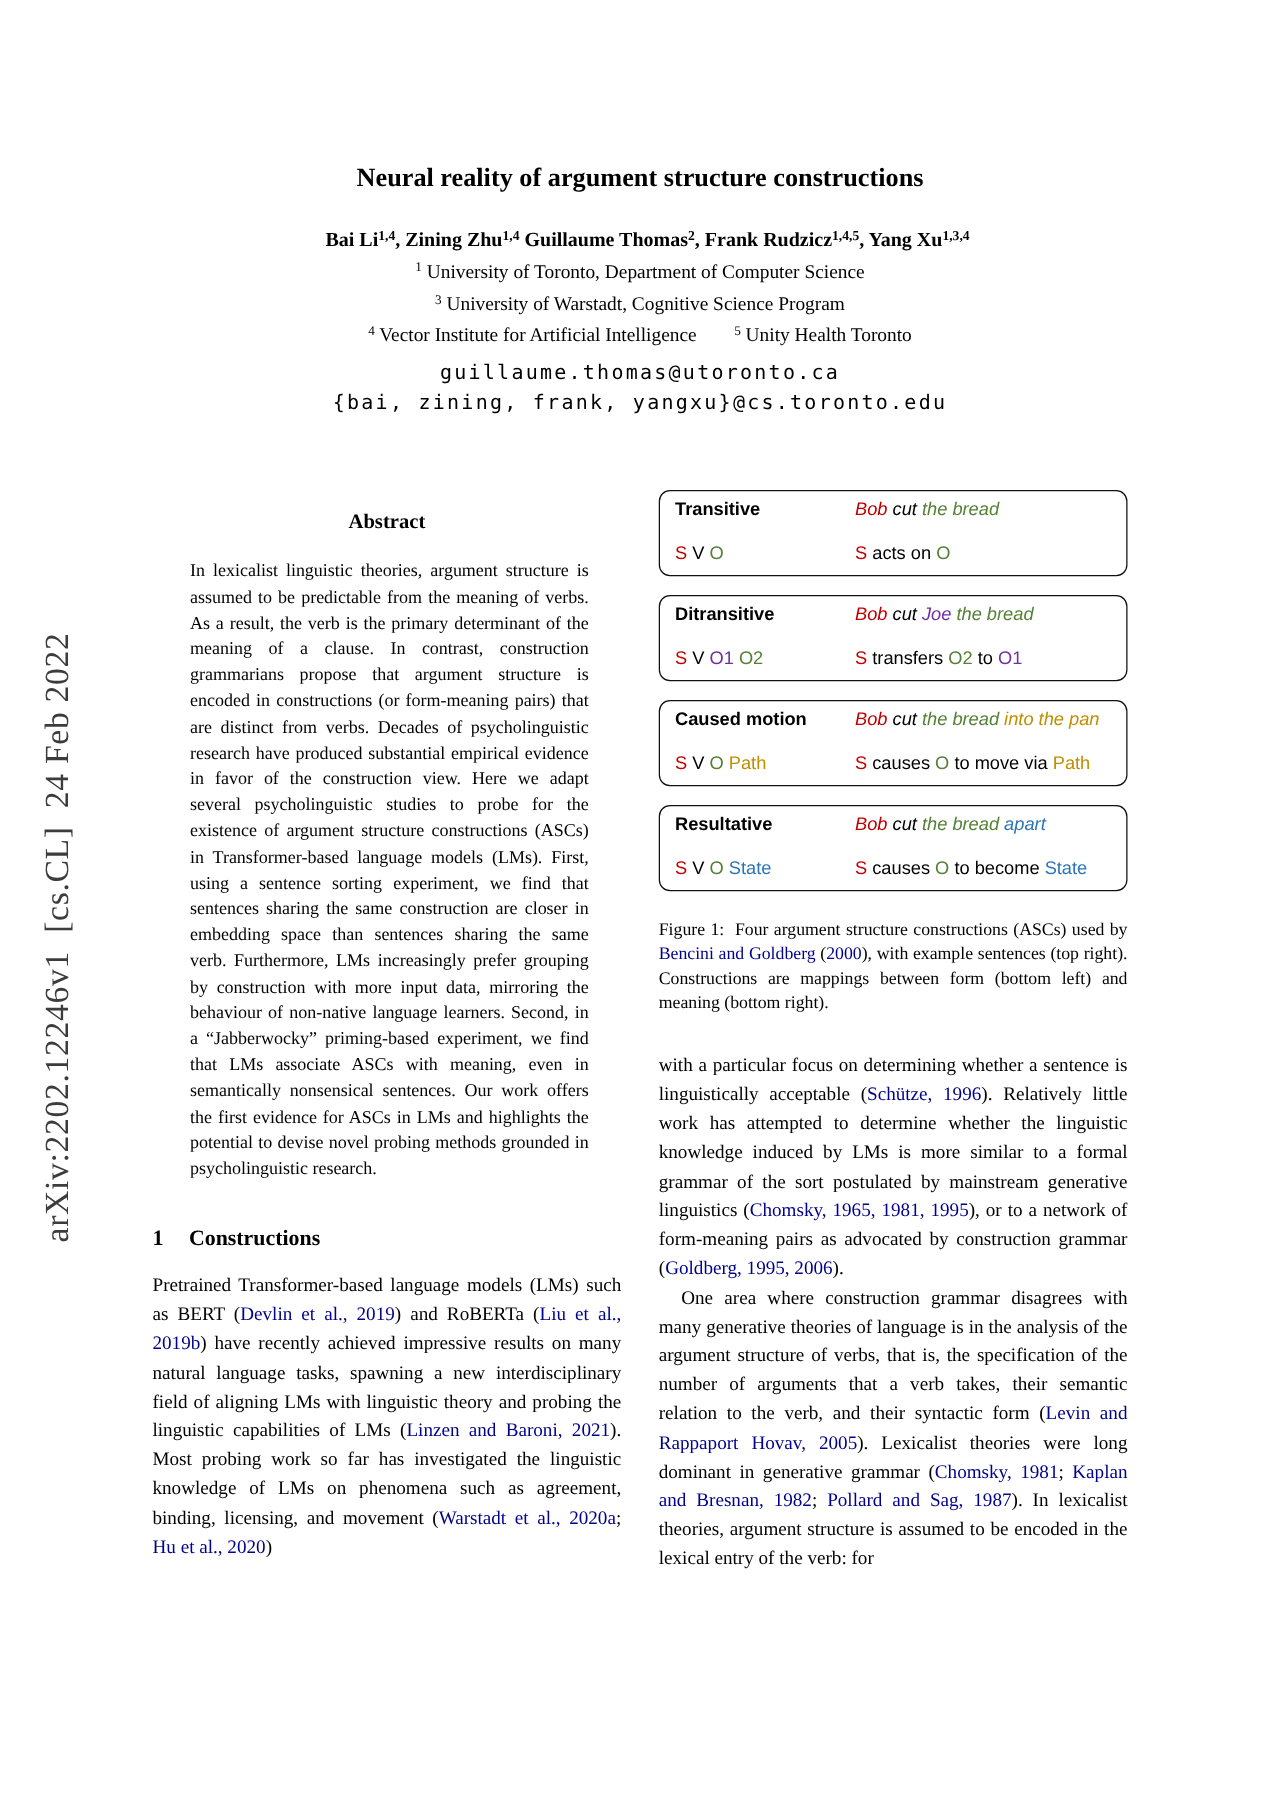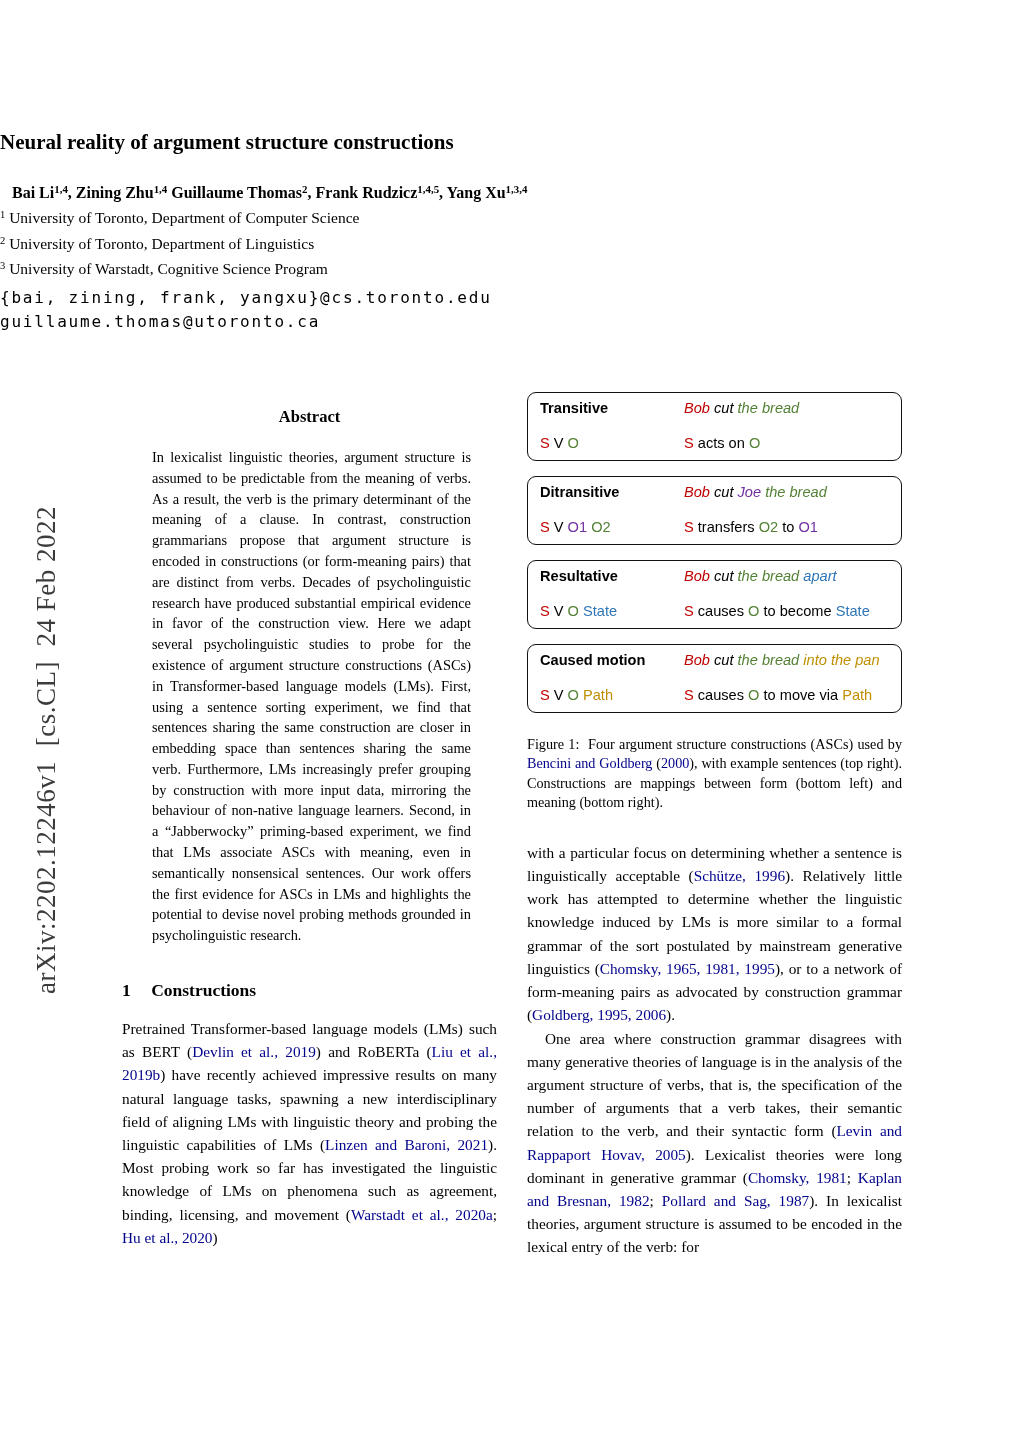--- a/index.html
+++ b/index.html
@@ -16,21 +16,21 @@
     position: absolute;
     top: 750px;
     left: 46px;
     transform: translate(-50%, -50%) rotate(-90deg);
     white-space: nowrap;
     font-size: 27px;
     color: #3c3c3c;
     font-family: "Liberation Serif", serif;
     letter-spacing: 0.5px;
   }
-  .header { padding-top: 130px; }
+  .header { padding-top: 130px; text-align: center; }
   .title { font-size: 21px; font-weight: 700; margin: 0; }
   .authors { margin-top: 29px; font-size: 16px; font-weight: 700; padding-left: 12px; }
   .affils { margin-top: 4px; }
   .affil { font-size: 15.5px; line-height: 23.5px; }
   .emails { margin-top: 3px; }
   .email { font-family: "DejaVu Sans Mono", monospace; font-size: 16px; letter-spacing: 1.8px; line-height: 24px; }
   .sup { font-size: 68%; position: relative; top: -0.45em; }
   .wgap { display: inline-block; width: 30px; }
 
   .columns { display: flex; gap: 30px; margin: 58px 122px 0 122px; align-items: center; }
@@ -72,26 +72,26 @@
 
 <div class="page">
 
   <div class="arxiv-side">arXiv:2202.12246v1&nbsp;&nbsp;[cs.CL]&nbsp;&nbsp;24 Feb 2022</div>
 
   <header class="header">
     <h1 class="title">Neural reality of argument structure constructions</h1>
     <div class="authors"><span>Bai Li</span><span class="sup">1,4</span><span>, Zining Zhu</span><span class="sup">1,4</span><span> Guillaume Thomas</span><span class="sup">2</span><span>, Frank Rudzicz</span><span class="sup">1,4,5</span><span>, Yang Xu</span><span class="sup">1,3,4</span></div>
     <div class="affils">
       <div class="affil"><span class="sup">1</span><span> University of Toronto, Department of Computer Science</span></div>
-      <div class="affil"><span class="sup">2</span><span> University of Toronto, Department of Linguistics</span></div>
       <div class="affil"><span class="sup">3</span><span> University of Warstadt, Cognitive Science Program</span></div>
+      <div class="affil"><span class="sup">4</span><span> Vector Institute for Artificial Intelligence</span><span class="wgap">&nbsp;</span><span class="sup">5</span><span> Unity Health Toronto</span></div>
     </div>
     <div class="emails">
+      <div class="email">guillaume.thomas@utoronto.ca</div>
       <div class="email">{bai, zining, frank, yangxu}@cs.toronto.edu</div>
-      <div class="email">guillaume.thomas@utoronto.ca</div>
     </div>
   </header>
 
   <div class="columns">
 
     <div class="col">
       <h2 class="abstract-h">Abstract</h2>
       <p class="abstract-body">In lexicalist linguistic theories, argument structure is assumed to be predictable from the meaning of verbs. As a result, the verb is the primary determinant of the meaning of a clause. In contrast, construction grammarians propose that argument structure is encoded in constructions (or form-meaning pairs) that are distinct from verbs. Decades of psycholinguistic research have produced substantial empirical evidence in favor of the construction view. Here we adapt several psycholinguistic studies to probe for the existence of argument structure constructions (ASCs) in Transformer-based language models (LMs). First, using a sentence sorting experiment, we find that sentences sharing the same construction are closer in embedding space than sentences sharing the same verb. Furthermore, LMs increasingly prefer grouping by construction with more input data, mirroring the behaviour of non-native language learners. Second, in a “Jabberwocky” priming-based experiment, we find that LMs associate ASCs with meaning, even in semantically nonsensical sentences. Our work offers the first evidence for ASCs in LMs and highlights the potential to devise novel probing methods grounded in psycholinguistic research.</p>
       <h2 class="section-h">
         <span class="sec-num">1</span>
@@ -117,33 +117,33 @@
           <div class="asc-grid">
             <div class="asc-title">Ditransitive</div>
             <div class="asc-example"><span class="red">Bob </span><span>cut </span><span class="pur">Joe </span><span class="grn">the bread</span></div>
             <div class="asc-form"><span class="red">S </span><span>V </span><span class="pur">O1 </span><span class="grn">O2</span></div>
             <div class="asc-meaning"><span class="red">S </span><span>transfers </span><span class="grn">O2 </span><span>to </span><span class="pur">O1</span></div>
           </div>
         </div>
 
         <div class="asc-box">
           <div class="asc-grid">
-            <div class="asc-title">Resultative</div>
-            <div class="asc-example"><span class="red">Bob </span><span>cut </span><span class="grn">the bread </span><span class="blu">apart</span></div>
-            <div class="asc-form"><span class="red">S </span><span>V </span><span class="grn">O </span><span class="blu">State</span></div>
-            <div class="asc-meaning"><span class="red">S </span><span>causes </span><span class="grn">O </span><span>to become </span><span class="blu">State</span></div>
+            <div class="asc-title">Caused motion</div>
+            <div class="asc-example"><span class="red">Bob </span><span>cut </span><span class="grn">the bread </span><span class="gld">into the pan</span></div>
+            <div class="asc-form"><span class="red">S </span><span>V </span><span class="grn">O </span><span class="gld">Path</span></div>
+            <div class="asc-meaning"><span class="red">S </span><span>causes </span><span class="grn">O </span><span>to move via </span><span class="gld">Path</span></div>
           </div>
         </div>
 
         <div class="asc-box">
           <div class="asc-grid">
-            <div class="asc-title">Caused motion</div>
-            <div class="asc-example"><span class="red">Bob </span><span>cut </span><span class="grn">the bread </span><span class="gld">into the pan</span></div>
-            <div class="asc-form"><span class="red">S </span><span>V </span><span class="grn">O </span><span class="gld">Path</span></div>
-            <div class="asc-meaning"><span class="red">S </span><span>causes </span><span class="grn">O </span><span>to move via </span><span class="gld">Path</span></div>
+            <div class="asc-title">Resultative</div>
+            <div class="asc-example"><span class="red">Bob </span><span>cut </span><span class="grn">the bread </span><span class="blu">apart</span></div>
+            <div class="asc-form"><span class="red">S </span><span>V </span><span class="grn">O </span><span class="blu">State</span></div>
+            <div class="asc-meaning"><span class="red">S </span><span>causes </span><span class="grn">O </span><span>to become </span><span class="blu">State</span></div>
           </div>
         </div>
 
         <div class="caption"><span>Figure 1:&nbsp; Four argument structure constructions (ASCs) used by </span><span class="lnk">Bencini and Goldberg</span><span> (</span><span class="lnk">2000</span><span>), with example sentences (top right). Constructions are mappings between form (bottom left) and meaning (bottom right).</span></div>
       </div>
 
       <p class="body-p rc-p1"><span>with a particular focus on determining whether a sentence is linguistically acceptable (</span><span class="lnk">Schütze, 1996</span><span>). Relatively little work has attempted to determine whether the linguistic knowledge induced by LMs is more similar to a formal grammar of the sort postulated by mainstream generative linguistics (</span><span class="lnk">Chomsky, 1965, 1981, 1995</span><span>), or to a network of form-meaning pairs as advocated by construction grammar (</span><span class="lnk">Goldberg, 1995, 2006</span><span>).</span></p>
       <p class="body-p rc-p2"><span>One area where construction grammar disagrees with many generative theories of language is in the analysis of the argument structure of verbs, that is, the specification of the number of arguments that a verb takes, their semantic relation to the verb, and their syntactic form (</span><span class="lnk">Levin and Rappaport Hovav, 2005</span><span>). Lexicalist theories were long dominant in generative grammar (</span><span class="lnk">Chomsky, 1981</span><span>; </span><span class="lnk">Kaplan and Bresnan, 1982</span><span>; </span><span class="lnk">Pollard and Sag, 1987</span><span>). In lexicalist theories, argument structure is assumed to be encoded in the lexical entry of the verb: for</span></p>
     </div>
 

